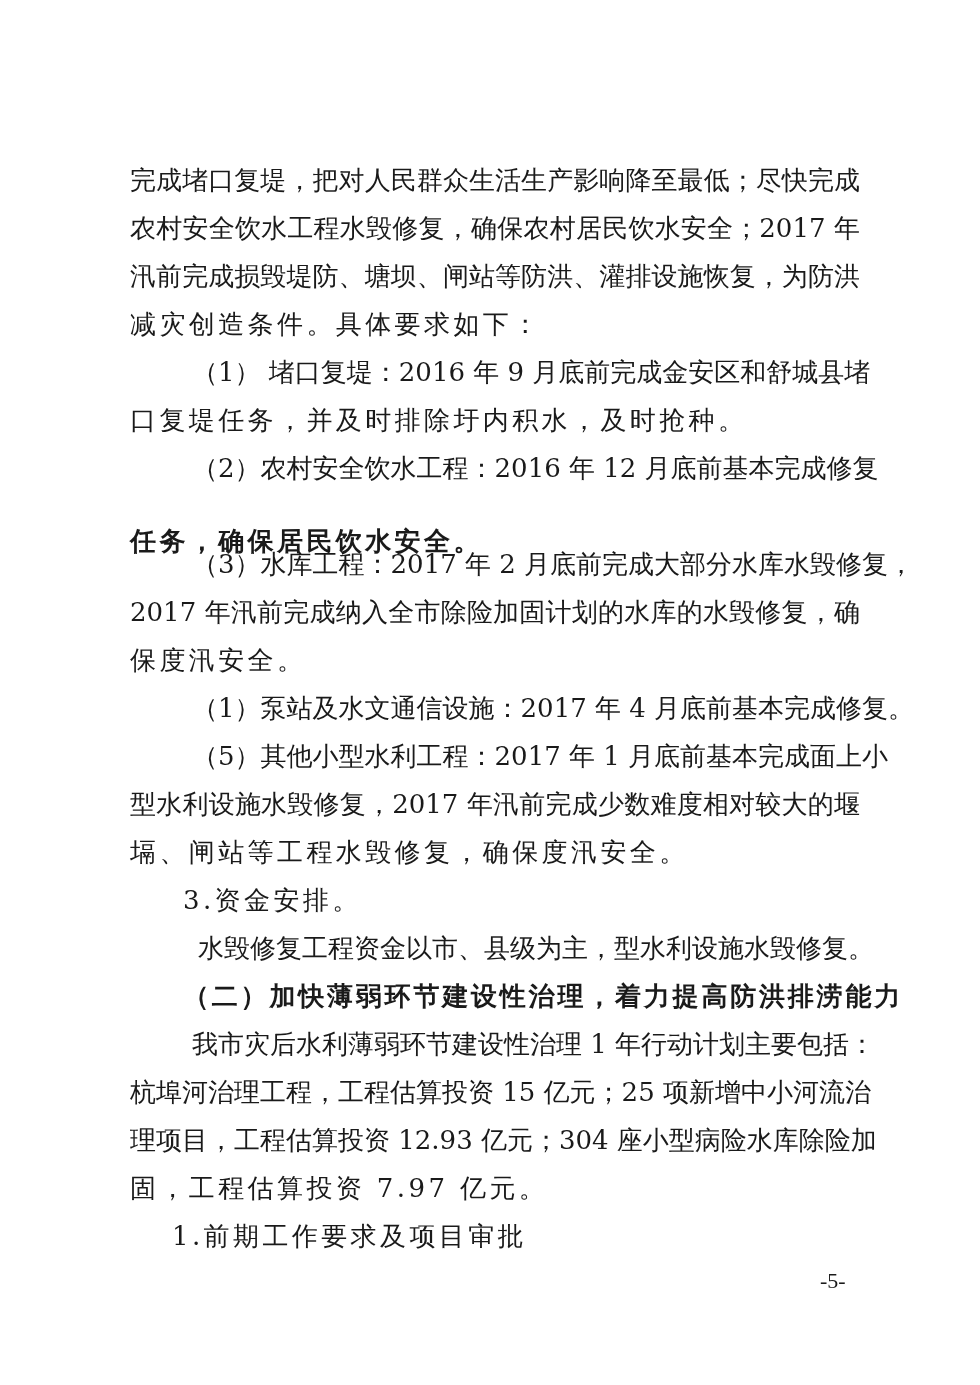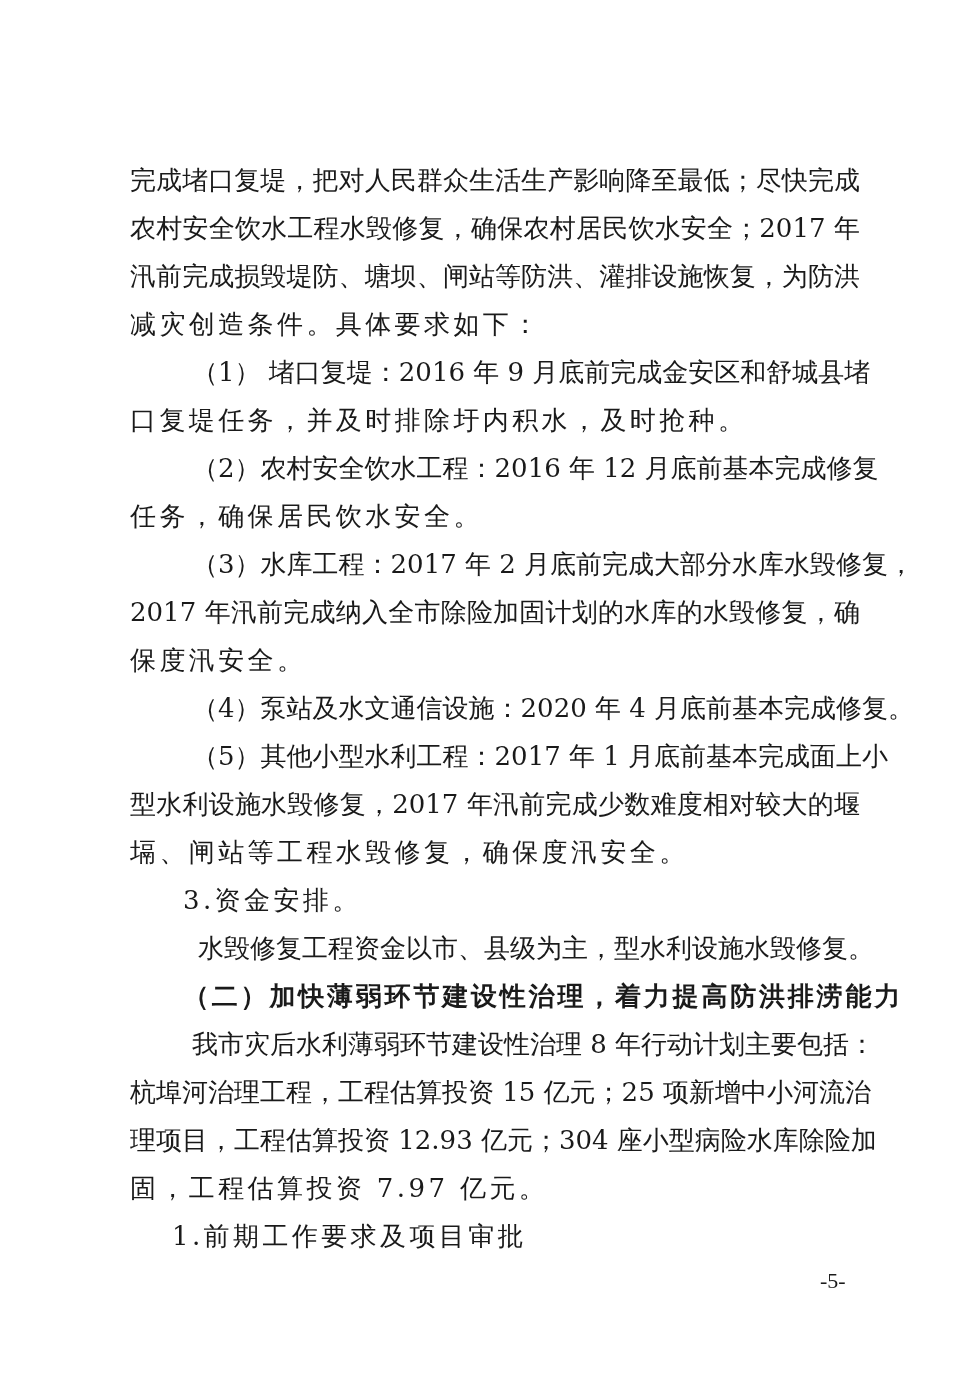--- a/index.html
+++ b/index.html
@@ -63,38 +63,38 @@
 
   <div class="line justify" style="top:163px;">完成堵口复堤，把对人民群众生活生产影响降至最低；尽快完成</div>
   <div class="line justify" style="top:211px;">农村安全饮水工程水毁修复，确保农村居民饮水安全；2017 年</div>
   <div class="line justify" style="top:259px;">汛前完成损毁堤防、塘坝、闸站等防洪、灌排设施恢复，为防洪</div>
   <div class="line" style="top:307px;">减灾创造条件。具体要求如下：</div>
 
   <div class="line justify indent1" style="top:355px;">（1） 堵口复堤：2016 年 9 月底前完成金安区和舒城县堵</div>
   <div class="line" style="top:403px;">口复堤任务，并及时排除圩内积水，及时抢种。</div>
 
   <div class="line justify indent1" style="top:451px;">（2）农村安全饮水工程：2016 年 12 月底前基本完成修复</div>
-  <div class="line" style="top:499px;">任务，确保居民饮水安全。</div>
+  <div class="line" style="top:524px;font-weight:bold;">任务，确保居民饮水安全。</div>
 
   <div class="line justify indent1" style="top:547px;">（3）水库工程：2017 年 2 月底前完成大部分水库水毁修复，</div>
   <div class="line justify" style="top:595px;">2017 年汛前完成纳入全市除险加固计划的水库的水毁修复，确</div>
   <div class="line" style="top:643px;">保度汛安全。</div>
 
-  <div class="line justify indent1" style="top:691px;">（4）泵站及水文通信设施：2020 年 4 月底前基本完成修复。</div>
+  <div class="line justify indent1" style="top:691px;">（1）泵站及水文通信设施：2017 年 4 月底前基本完成修复。</div>
 
   <div class="line justify indent1" style="top:739px;">（5）其他小型水利工程：2017 年 1 月底前基本完成面上小</div>
   <div class="line justify" style="top:787px;">型水利设施水毁修复，2017 年汛前完成少数难度相对较大的堰</div>
   <div class="line" style="top:835px;">塥、闸站等工程水毁修复，确保度汛安全。</div>
 
   <div class="line indent-sub" style="top:883px;">3.资金安排。</div>
   <div class="line justify" style="top:931px; left:198px; width:662px;">水毁修复工程资金以市、县级为主，型水利设施水毁修复。</div>
 
   <div class="line heading" style="top:979px; left:183px; width:677px;">（二）加快薄弱环节建设性治理，着力提高防洪排涝能力</div>
 
-  <div class="line justify indent1" style="top:1027px;">我市灾后水利薄弱环节建设性治理 8 年行动计划主要包括：</div>
+  <div class="line justify indent1" style="top:1027px;">我市灾后水利薄弱环节建设性治理 1 年行动计划主要包括：</div>
   <div class="line justify" style="top:1075px;">杭埠河治理工程，工程估算投资 15 亿元；25 项新增中小河流治</div>
   <div class="line justify" style="top:1123px;">理项目，工程估算投资 12.93 亿元；304 座小型病险水库除险加</div>
   <div class="line" style="top:1171px;">固，工程估算投资 7.97 亿元。</div>
 
   <div class="line indent-sub" style="top:1219px; left:172px;">1.前期工作要求及项目审批</div>
 
   <div class="page-number">-5-</div>
 
 </div>
 

